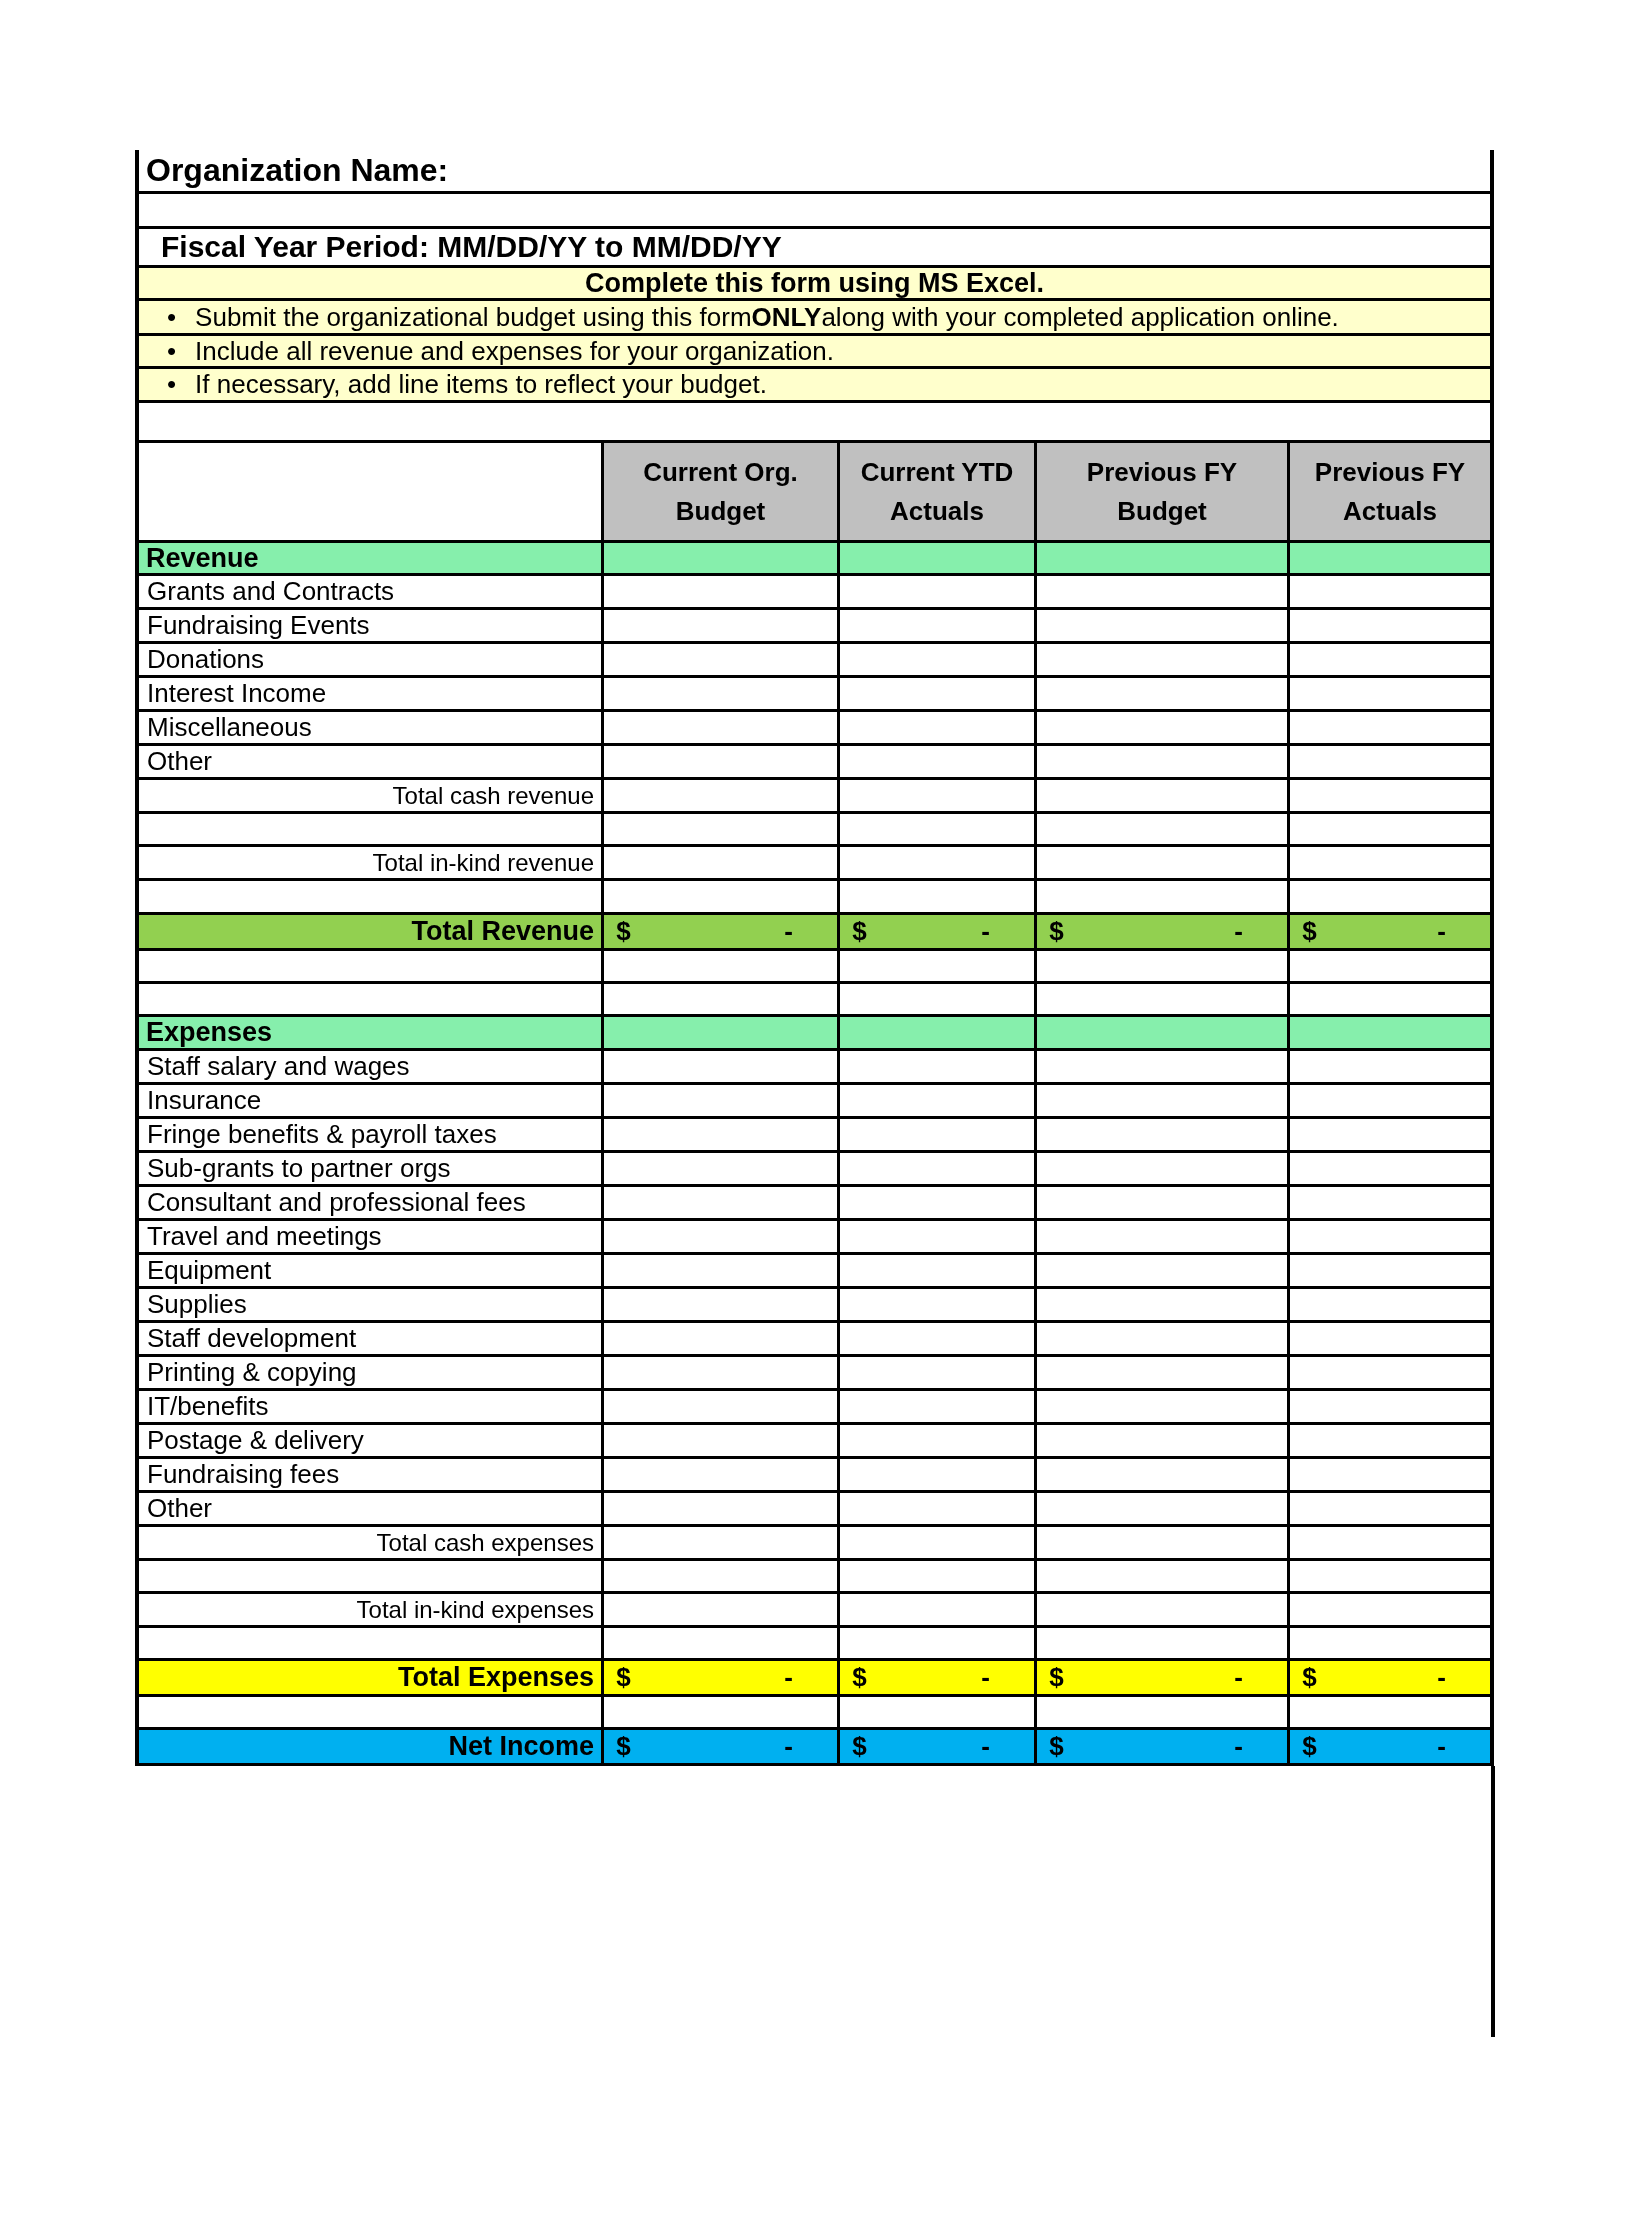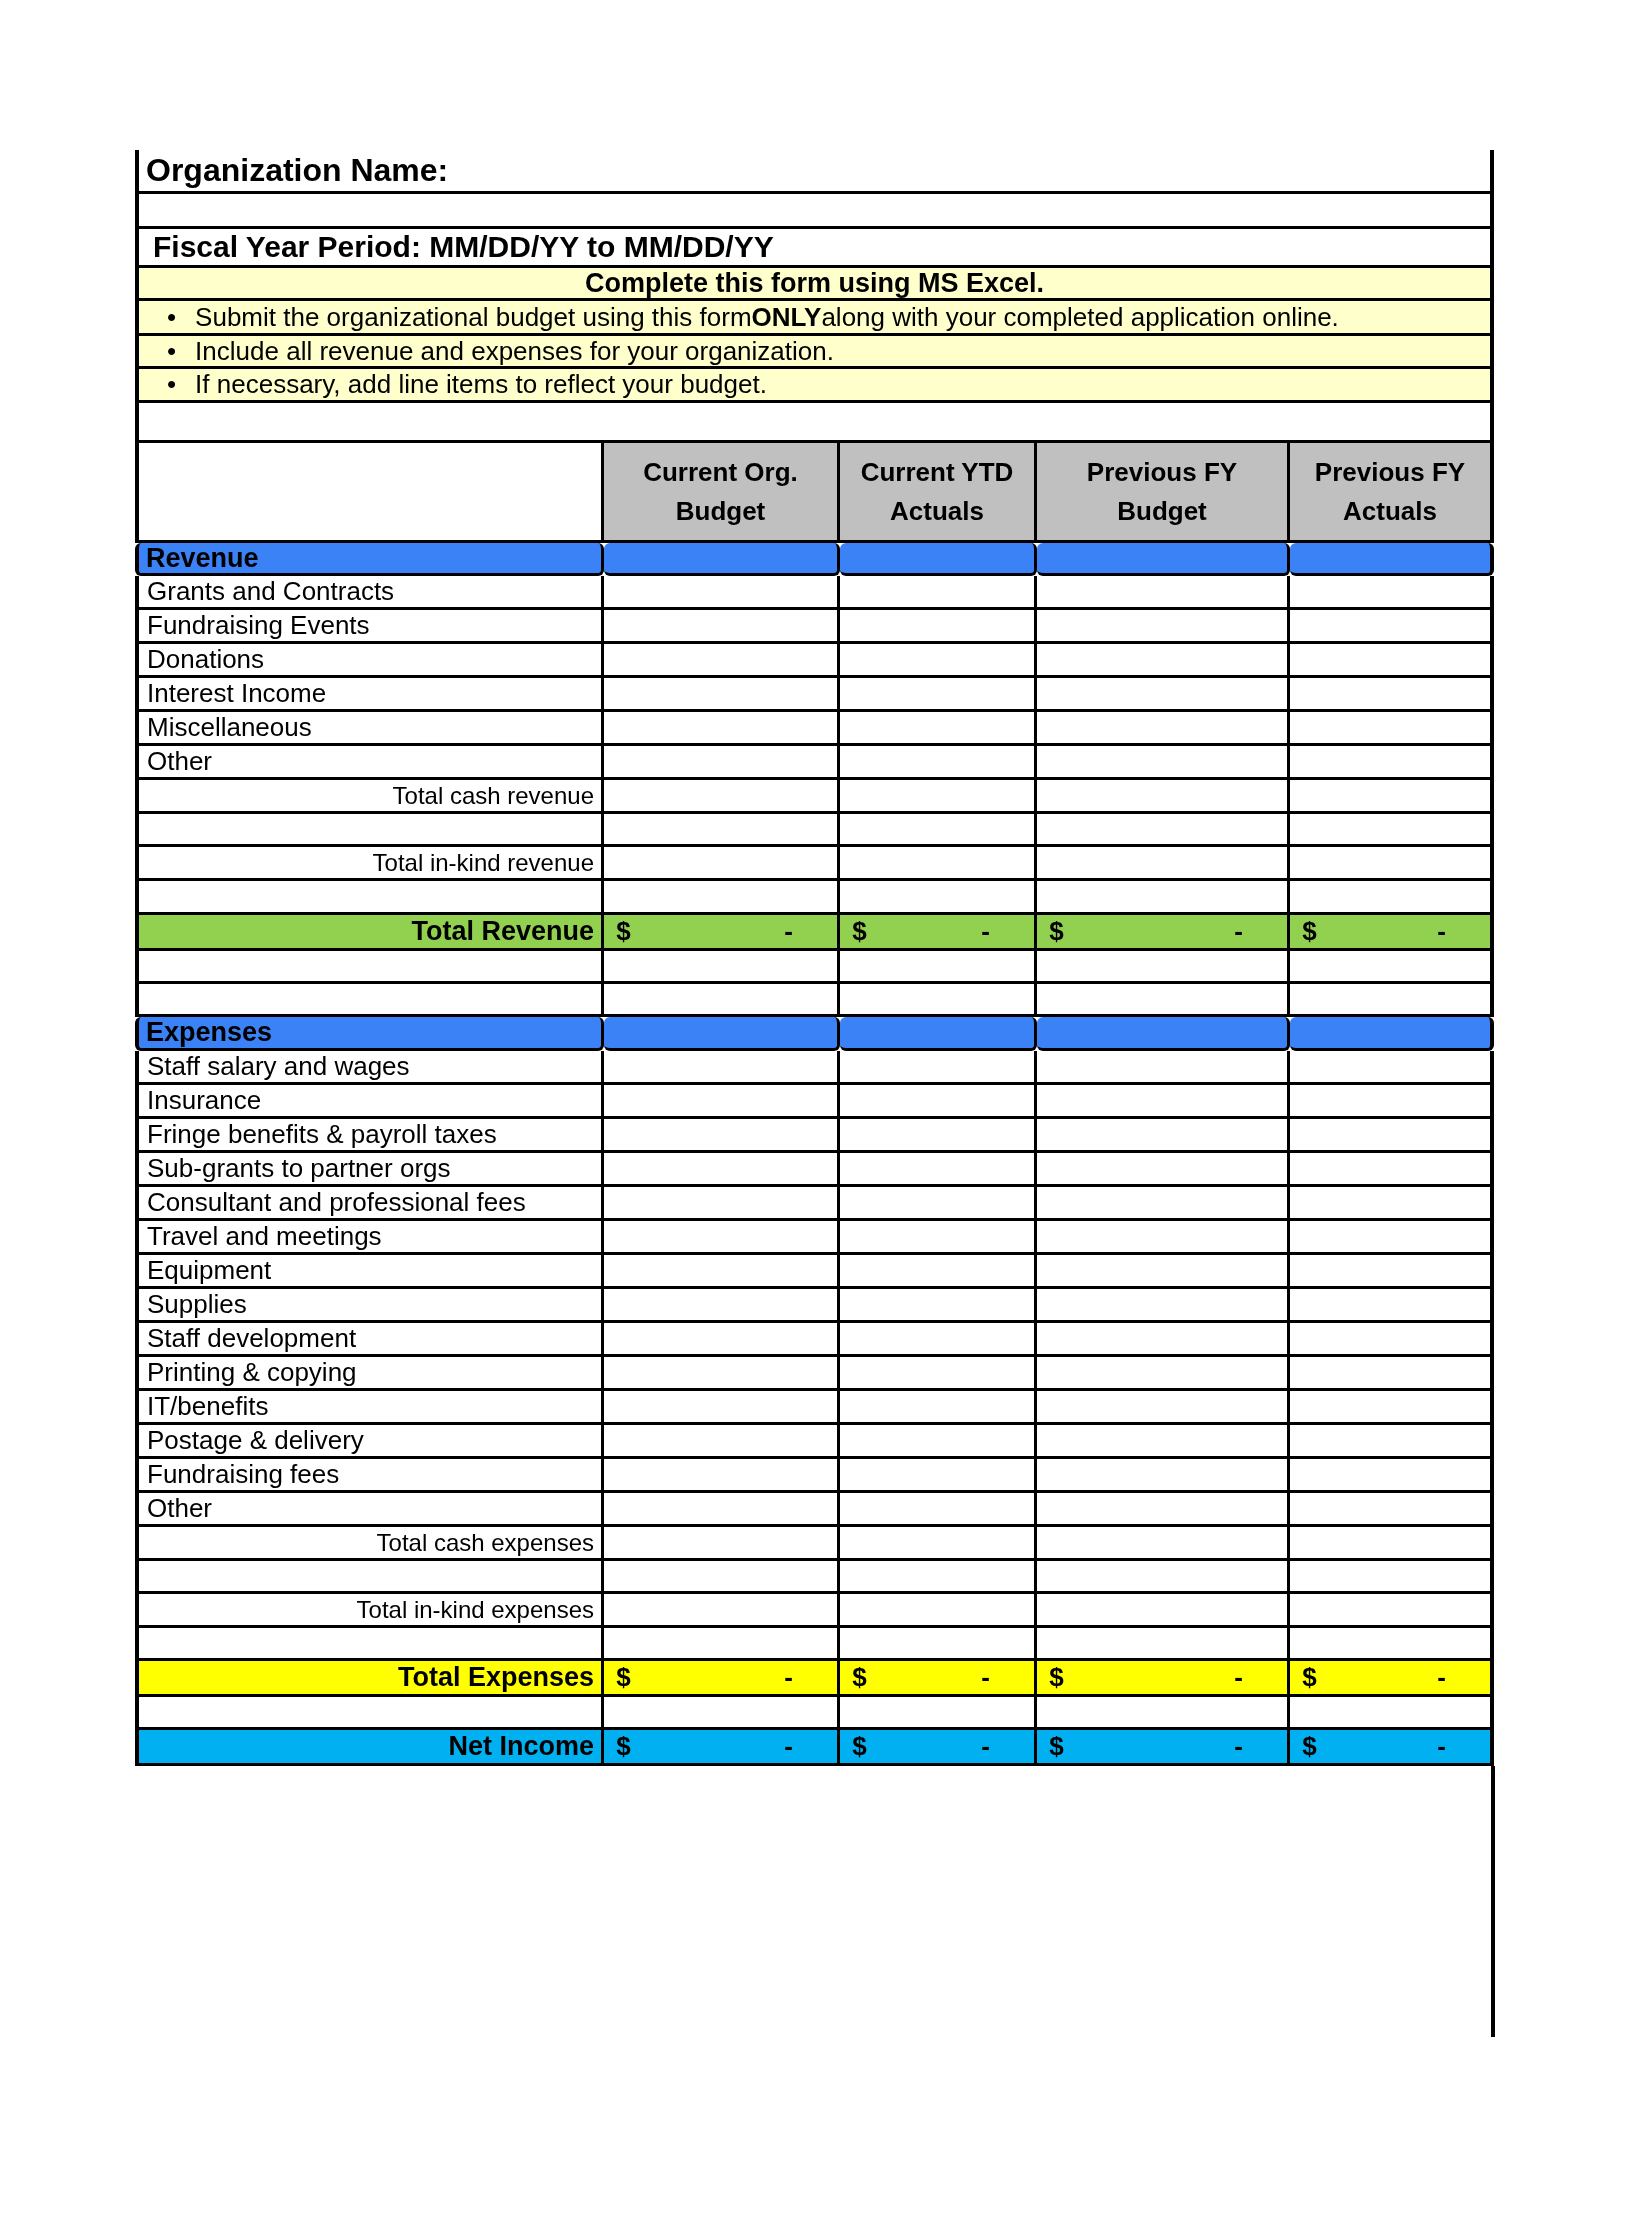--- a/index.html
+++ b/index.html
@@ -10,28 +10,28 @@
   .c{box-sizing:border-box;border-right:3.5px solid #000;border-bottom:3.5px solid #000;
      display:flex;align-items:center;overflow:hidden;background:#fff;}
   .c:first-child{border-left:4.4px solid #000;}
   .row .c:last-child{border-right:4.4px solid #000;}
   .full{grid-column:1 / -1;}
   
   .h50{height:44px}.h40{height:35px}.h45{height:39px}.h38{height:33px}.h39{height:34px}
   .h46{height:40px}.h114{height:100px}.h41{height:36px}
   
   .org{font-size:32px;font-weight:bold;padding-left:7px;}
-  .fiscal{font-size:30px;font-weight:bold;padding-left:14px;}
+  .fiscal{font-size:30px;font-weight:bold;padding-left:22px;}
   .note{background:#FFFFCC;font-size:27px;font-weight:bold;justify-content:center;text-align:center;}
   .bullet{background:#FFFFCC;font-size:26px;padding-left:28px;}
   .bullet .dot{margin-right:19px;}
   .hlabel{background:#fff;}
   .hc{background:#C0C0C0;flex-direction:column;justify-content:center;text-align:center;
       font-size:26px;font-weight:bold;line-height:1.5;}
-  .sec{background:#3b82f6;border-radius:6px;}
+  .sec{background:#86efac;}
   .sec-label{font-size:27px;font-weight:bold;padding-left:7px;}
   .lbl{font-size:26px;padding-left:8px;}
   .rlbl{font-size:24px;justify-content:flex-end;padding-right:7px;text-align:right;}
   .big{font-size:27px;font-weight:bold;}
   .bg-green{background:#92D050;}
   .bg-yellow{background:#FFFF00;}
   .bg-blue{background:#00B0F0;}
   .acct{font-size:26px;font-weight:bold;}
   .acct .sym{margin-left:12.2px;}
   .acct .val{margin-left:auto;margin-right:44px;}

